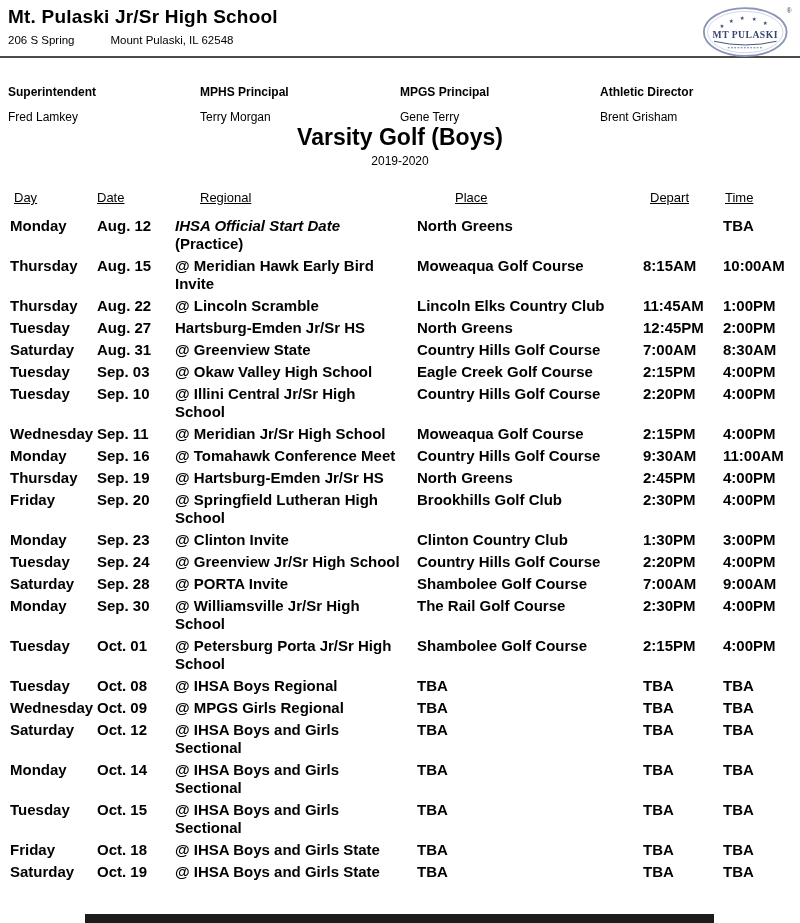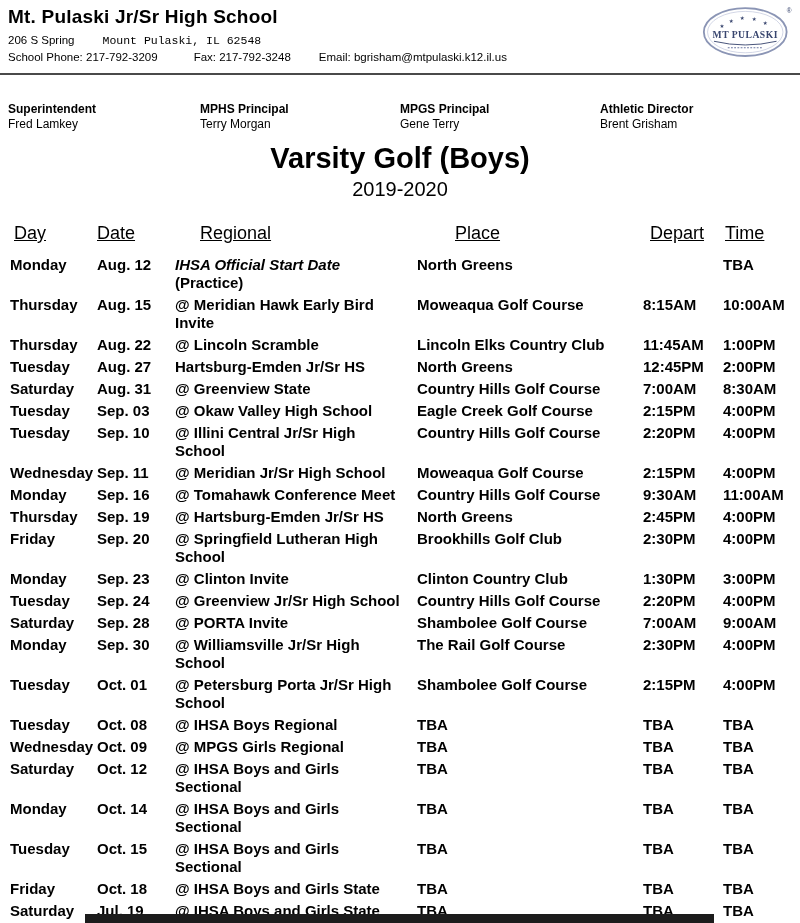--- a/index.html
+++ b/index.html
@@ -7,48 +7,48 @@
   body {
     width:800px; height:923px;
     font-family:"Liberation Sans", sans-serif;
     color:#000;
     position:relative;
     overflow:hidden;
   }
   .school-header { padding:6px 8px 0 8px; position:relative; }
   .school-name { font-size:19px; font-weight:bold; letter-spacing:0.2px; }
   .addr-line { margin-top:6px; font-size:11.5px; }
-  .addr-line .city { margin-left:28px;font-family:Liberation Mono, monospace; }
+  .addr-line .city { margin-left:36px; }
   .contact-line { margin-top:4px; font-size:11.5px; }
   .contact-line .fax { margin-left:36px; }
   .contact-line .email { margin-left:28px; }
   .logo { position:absolute; top:2px; right:6px; width:92px; height:62px; }
   .divider { margin-top:10px; border-top:2px solid #4a4a4a; }
 
   .staff-grid {
     margin:27px 8px 0 8px;
     display:grid;
     grid-template-columns:192px 200px 200px 1fr;
     font-size:12px;
   }
   .staff-title { font-weight:bold; }
-  .staff-name { margin-top:1px; }
-
-  .doc-title { margin-top:11px; text-align:center; font-size:29px; font-weight:bold; }
-  .doc-season { text-align:center; font-size:20px; margin-top:3px; }
+  .staff-name { margin-top:11px; }
+
+  .doc-title { text-align:center; font-size:23px; font-weight:bold; }
+  .doc-season { text-align:center; font-size:12px; margin-top:3px; }
 
   table.schedule {
     margin:22px 0 0 10px;
     width:782px;
     border-collapse:collapse;
     table-layout:fixed;
   }
   table.schedule th {
     font-weight:normal;
-    font-size:18px;
+    font-size:13px;
     text-align:left;
     padding:0 0 10px 0;
     vertical-align:top;
   }
   table.schedule th span { text-decoration:underline; }
   th.h-day span    { margin-left:4px; display:inline-block; }
   th.h-opponent span { margin-left:25px; display:inline-block; }
   th.h-place span  { margin-left:38px; display:inline-block; }
   th.h-depart span { margin-left:7px; display:inline-block; }
   th.h-time span   { margin-left:2px; display:inline-block; }
@@ -69,23 +69,20 @@
     background:#1c1c1c;
   }
 </style>
 </head>
 <body>
 
 <div class="school-header">
   <div class="school-name">Mt. Pulaski Jr/Sr High School</div>
   <div class="addr-line">
     <span>206 S Spring</span><span class="city">Mount Pulaski, IL  62548</span>
-  </div>
-  <div class="contact-line">
-    <span>School Phone: 217-792-3209</span><span class="fax">Fax: 217-792-3248</span><span class="email">Email: bgrisham@mtpulaski.k12.il.us</span>
   </div>
 
   <svg class="logo" viewBox="0 0 100 64" xmlns="http://www.w3.org/2000/svg">
     <ellipse cx="47" cy="31" rx="45" ry="26" fill="none" stroke="#8b95b5" stroke-width="2"></ellipse>
     <ellipse cx="47" cy="31" rx="41" ry="22.5" fill="none" stroke="#c3c9dd" stroke-width="0.8"></ellipse>
     <text x="19" y="27" font-size="6" fill="#39466f">★</text>
     <text x="29" y="21" font-size="6" fill="#39466f">★</text>
     <text x="41" y="18" font-size="6" fill="#39466f">★</text>
     <text x="54" y="19" font-size="6" fill="#39466f">★</text>
     <text x="66" y="23" font-size="6" fill="#39466f">★</text>
@@ -364,21 +361,21 @@
         <td>Oct. 18</td>
         <td>
           <div>@ IHSA Boys and Girls State</div>
         </td>
         <td>TBA</td>
         <td>TBA</td>
         <td>TBA</td>
       </tr>
       <tr>
         <td>Saturday</td>
-        <td>Jul. 19</td>
+        <td>Oct. 19</td>
         <td>
           <div>@ IHSA Boys and Girls State</div>
         </td>
         <td>TBA</td>
         <td>TBA</td>
         <td>TBA</td>
       </tr>
     </tbody>
 </table>
 

